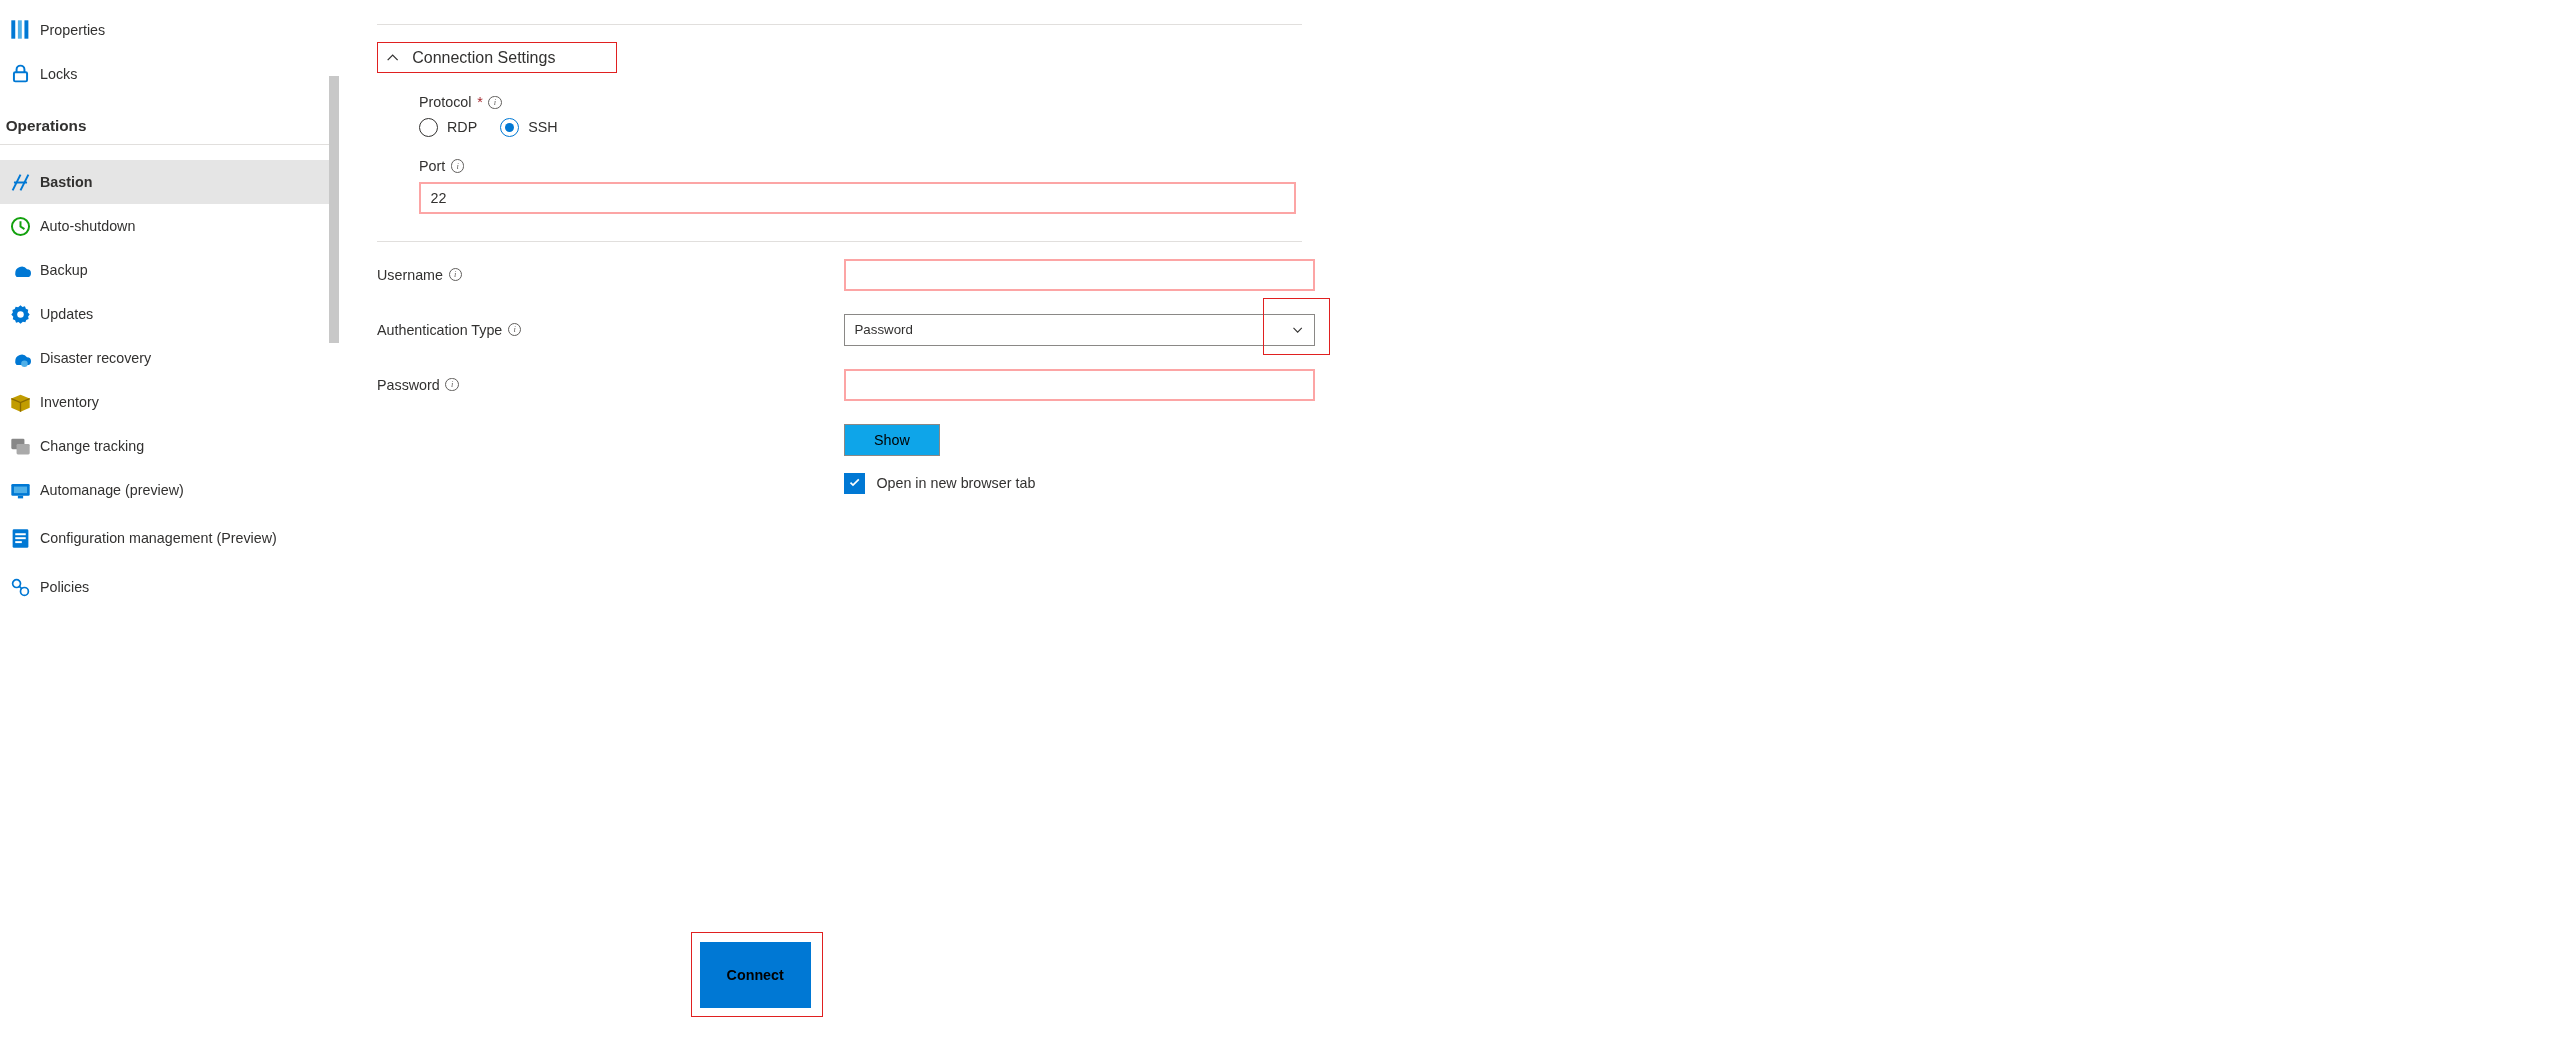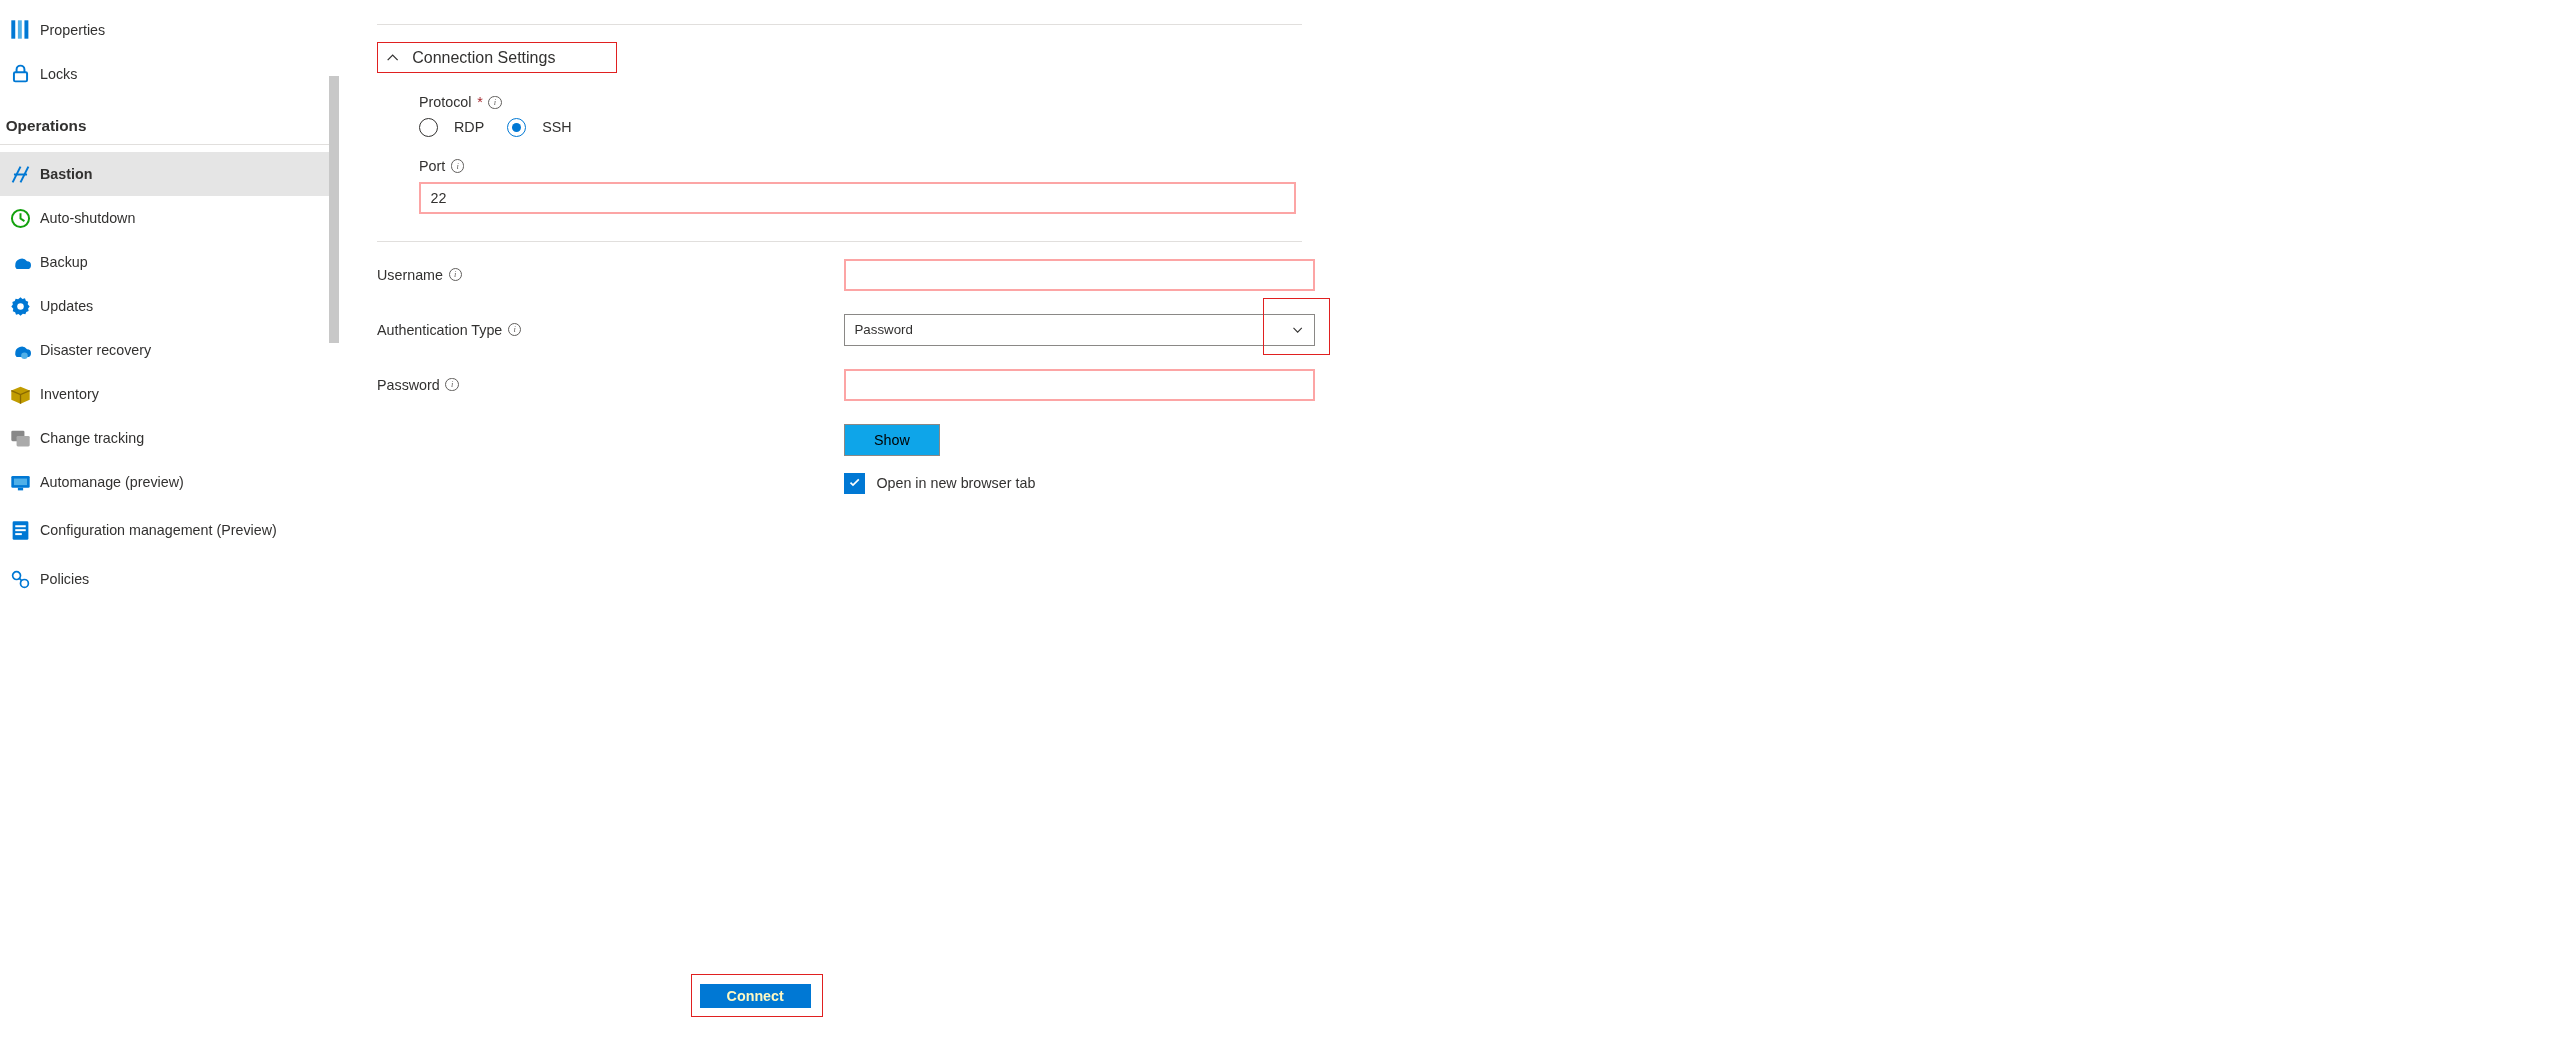--- a/index.html
+++ b/index.html
@@ -45,21 +45,21 @@
       justify-content: center;
       margin-right: 9.5px;
     }
     .side-item .label { font-size: 14.3px; color: #323130; }
     .section-header {
       font-size: 15.3px;
       font-weight: 600;
       color: #323130;
       padding: 21px 0 9.5px 5.7px;
       border-bottom: 1px solid #e1dfdd;
-      margin-bottom: 7px;
+      margin-bottom: 15px;
     }
 
     
     .content {
       flex: 1;
       padding: 24px 38px 19px 48px;
       position: relative;
     }
     .top-hr { border: none; border-top: 1px solid #e1dfdd; margin-bottom: 17px; width: 925px; }
     .cs-header {
@@ -76,21 +76,21 @@
     .block { margin-left: 42px; margin-top: 21px; width: 877px; }
     .label-row { display: flex; align-items: center; gap: 5.7px; font-size: 14.3px; margin-bottom: 7.6px; text-align: right; }
     .req { color: #a4262c; }
     .info-icon {
       width: 13.3px; height: 13.3px; border: 1px solid #605e5c; border-radius: 50%;
       display: inline-flex; align-items: center; justify-content: center;
       font-size: 8.6px; color: #605e5c; line-height: 1; font-style: italic; font-family: serif;
     }
 
     .radio-row { display: flex; gap: 23px; align-items: center; margin-top: 3.8px; }
-    .radio { display: flex; align-items: center; gap: 16px; cursor: pointer; }
+    .radio { display: flex; align-items: center; gap: 9px; cursor: pointer; }
     .radio-circle {
       width: 19px; height: 19px; border: 1.4px solid #323130; border-radius: 50%;
       display: flex; align-items: center; justify-content: center;
     }
     .radio.selected .radio-circle { border-color: #0078d4; }
     .radio.selected .radio-dot { width: 9.5px; height: 9.5px; background: #0078d4; border-radius: 50%; }
     .radio-label { font-size: 14.3px; }
 
     .text-input {
       width: 100%; height: 32px; border: 2px solid #fca5a5; padding: 0 9.5px;
@@ -122,22 +122,22 @@
     .checkbox-row { display: flex; align-items: center; gap: 11.4px; margin-left: 467px; margin-top: 17px; }
     .checkbox {
       width: 21px; height: 21px; background: #0078d4; display: flex;
       align-items: center; justify-content: center; cursor: pointer;
     }
     .checkbox svg { width: 13.3px; height: 13.3px; }
 
     .connect-wrap { margin-top: 9.5px; border: 1.9px solid #e02020; display: inline-block; padding: 9.5px 11.4px 7.6px 7.6px; }
     .connect-wrap-pos { position: absolute; left: 362px; bottom: 29px; }
     .connect-btn {
-      background: #0078d4; color: #fef9c3; border: none; font-size: 14.3px;
-      padding: 4px 27px; cursor: pointer; font-weight: 600;
+      background: #0078d4; color: #000000; border: none; font-size: 14.3px;
+      padding: 25px 27px; cursor: pointer; font-weight: 600;
     }
   </style>
 </head>
 <body>
 
 <div class="sidebar">
   <div class="side-item">
     <span class="icon">
       <svg viewBox="0 0 16 16">
           <rect x="1" y="1" width="3" height="14" fill="#0078d4"></rect>

